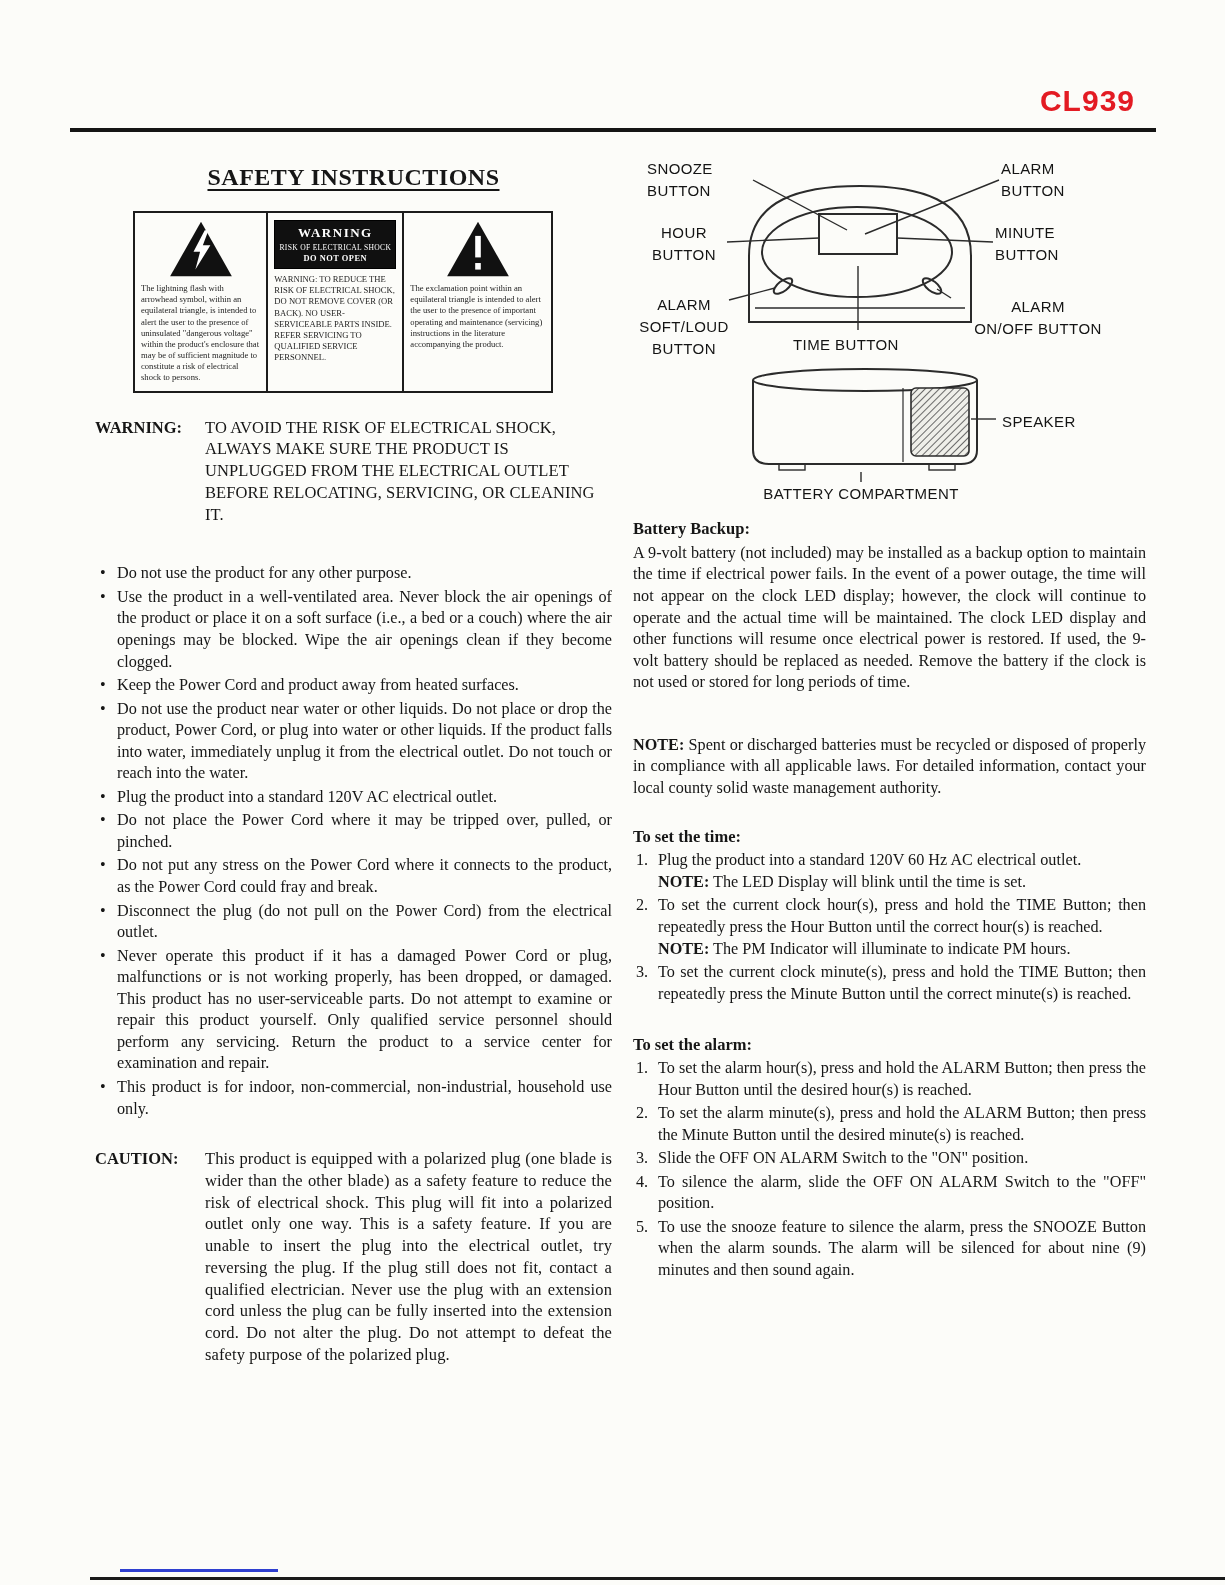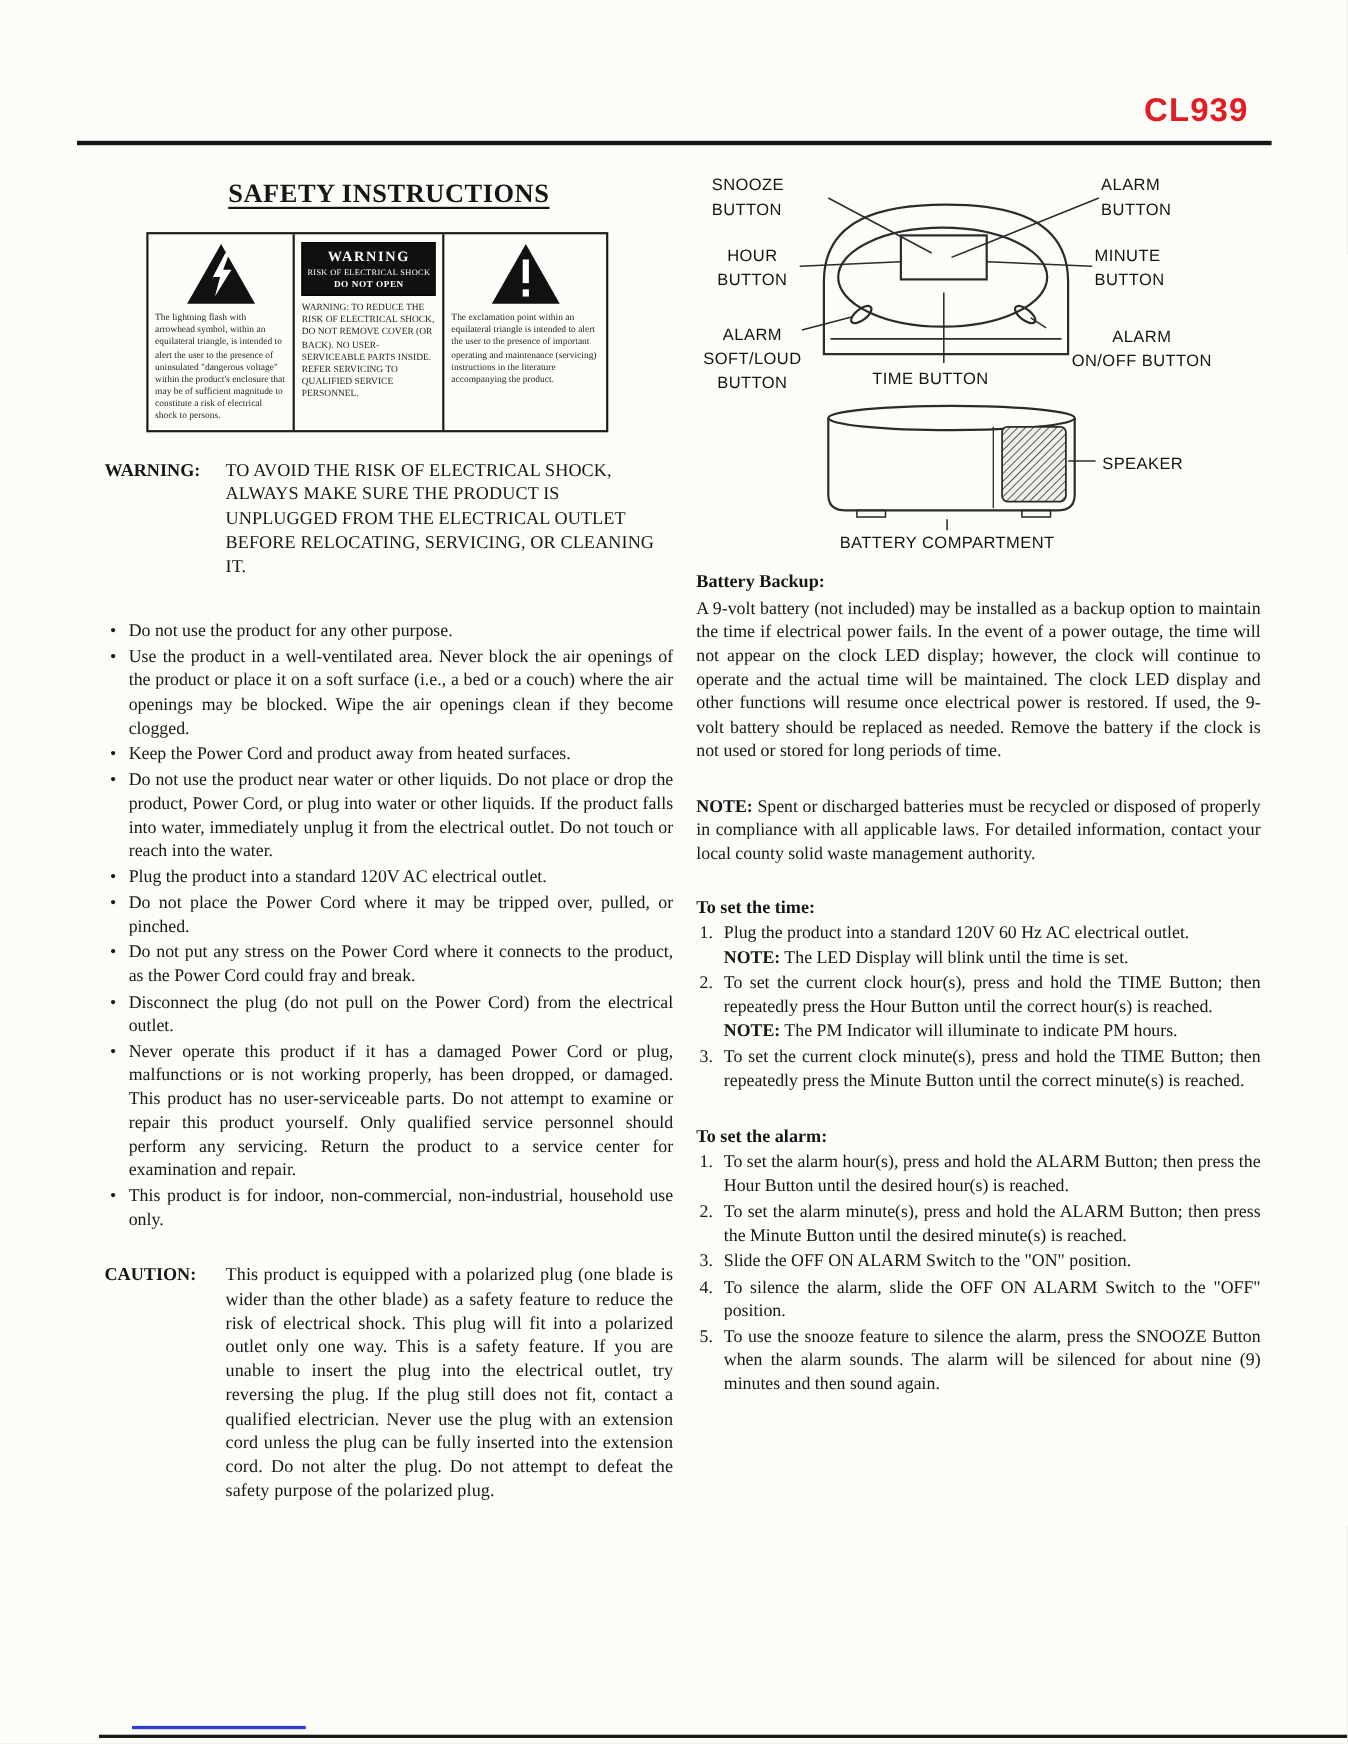--- a/index.html
+++ b/index.html
@@ -60,21 +60,21 @@
   .lab-softloud { left:4px;   top:144px; width:94px; text-align:center; }
   .lab-time     { left:160px; top:184px; }
   .lab-onoff    { left:320px; top:146px; width:170px; text-align:center; }
   .lab-speaker  { left:369px; top:261px; }
   .lab-battery  { left:104px; top:333px; width:248px; text-align:center; }
 
   
   .sec-h { font-size:16.5px; font-weight:700; }
   .sec-bb .sec-h { margin-top:14px; }
   .sec-bb p { margin-top:3px; text-align:justify; }
-  .note-para { margin-top:29px; text-align:justify; }
+  .note-para { margin-top:41px; text-align:justify; }
   .note-label { font-weight:700; }
   .sec-time .sec-h  { margin-top:27px; }
   .sec-alarm .sec-h { margin-top:29px; }
   ol.steps { list-style:none; counter-reset:step; margin-top:2px; }
   ol.steps > li { counter-increment:step; position:relative; padding-left:25px; margin-bottom:2px; text-align:justify; }
   ol.steps > li::before { content:counter(step) "."; position:absolute; left:3px; }
 
   
   .blue-line   { position:absolute; left:120px; top:1569px; width:158px; height:3px; background:#2f3fd0; }
   .bottom-line { position:absolute; left:90px;  top:1577px; width:1135px; height:3px; background:#1a1a1a; }

